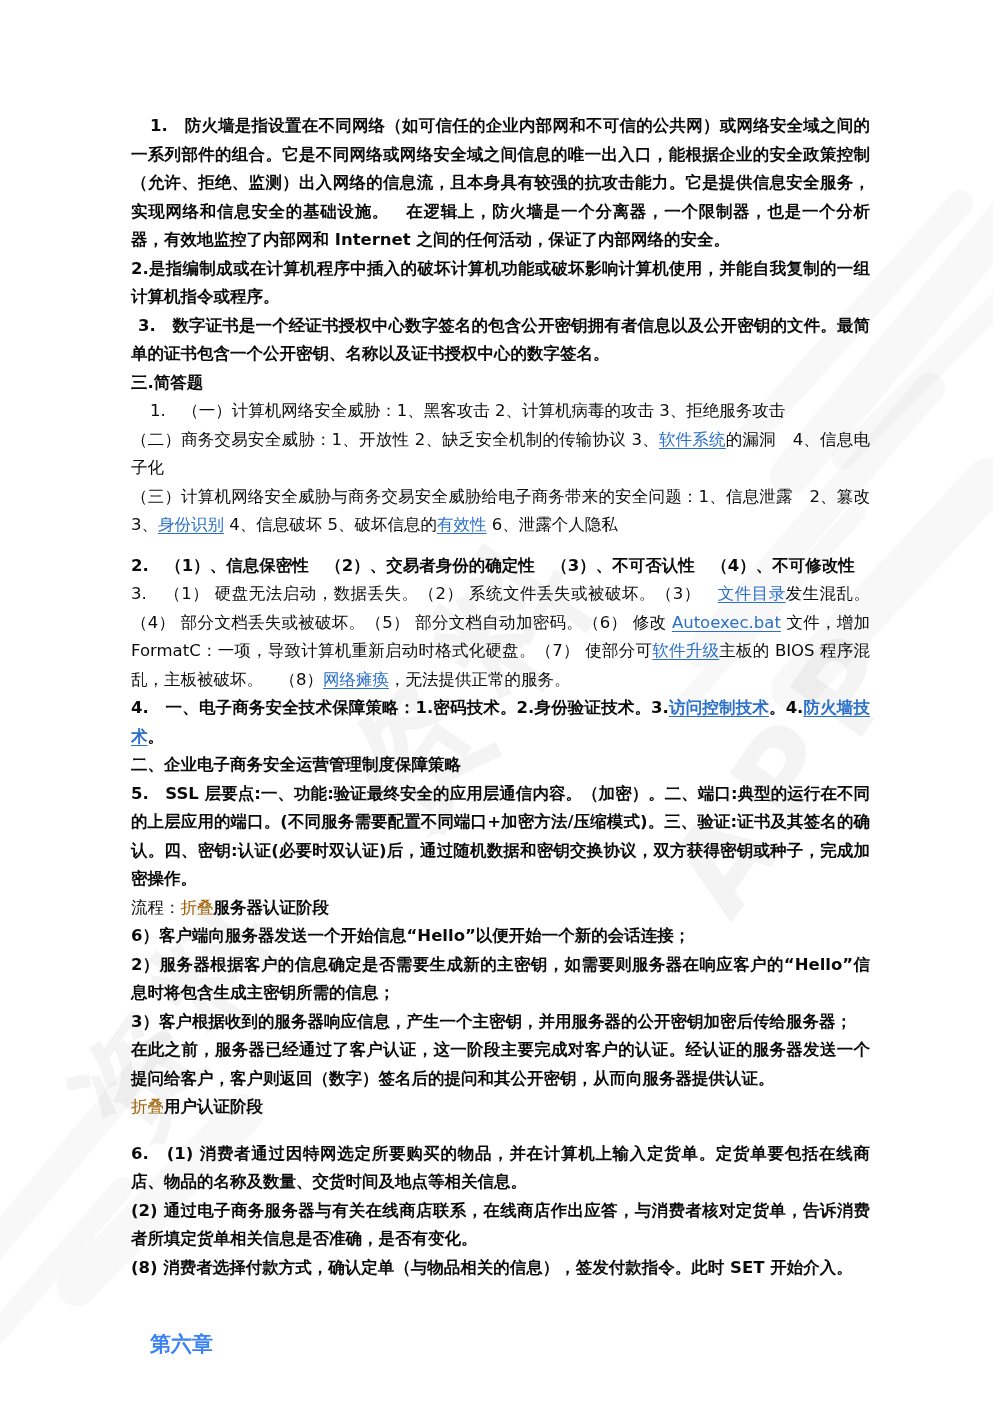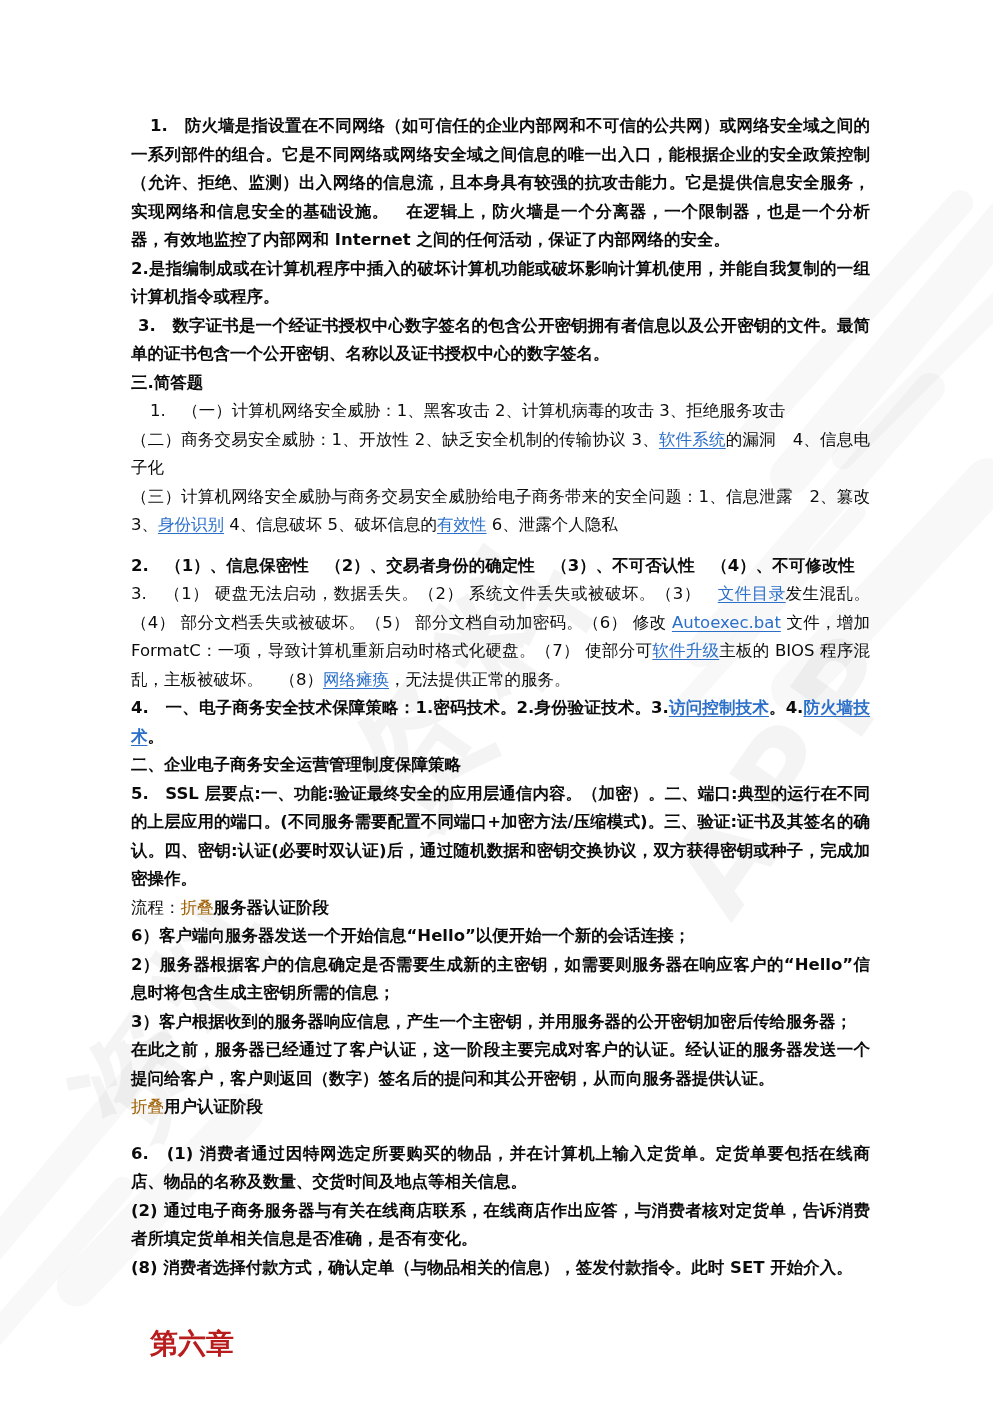--- a/index.html
+++ b/index.html
@@ -32,21 +32,21 @@
   }
   .doc p{margin:0;white-space:pre-wrap;}
   p.light{font-weight:400;}
   p.ind-lg{text-indent:19px;}
   p.ind-sm{text-indent:7px;}
   p.sp-sm{margin-top:12px;}
   p.sp-md{margin-top:18px;}
   a.lnk{color:#2b6fc9;text-decoration:underline;text-underline-offset:3px;cursor:pointer;}
   .fold{color:#a16207;font-weight:400;cursor:pointer;}
   .b{font-weight:400;}
-  h2.chapter{margin:48px 0 0 19px;font-size:28px;line-height:28px;font-weight:700;color:#b91c1c;}
+  h2.chapter{margin:48px 0 0 19px;font-size:21px;line-height:28px;font-weight:700;color:#3b82f6;}
 </style>
 </head>
 <body>
 
 <div class="page">
 
   <div class="wm">
     <div class="streak s1"></div>
     <div class="streak s2"></div>
     <div class="streak s3"></div>

